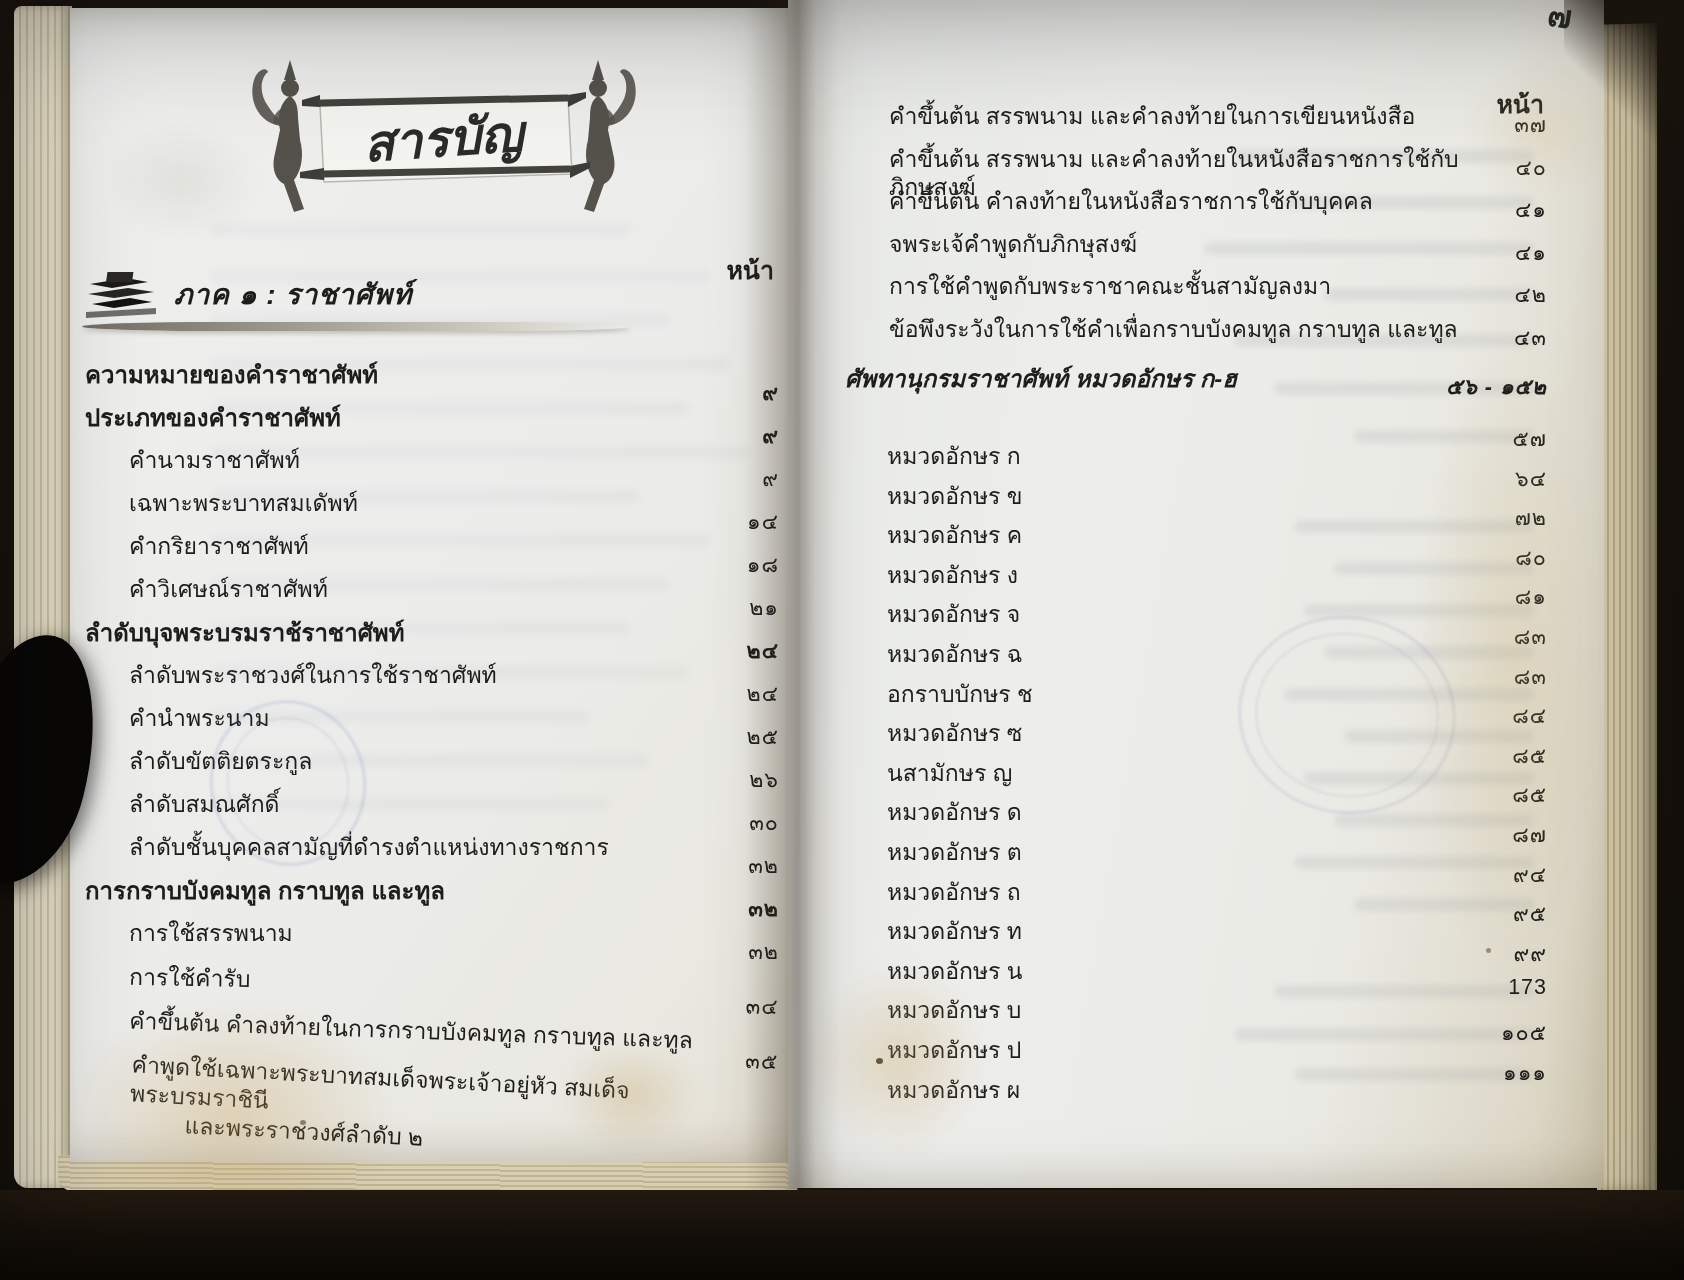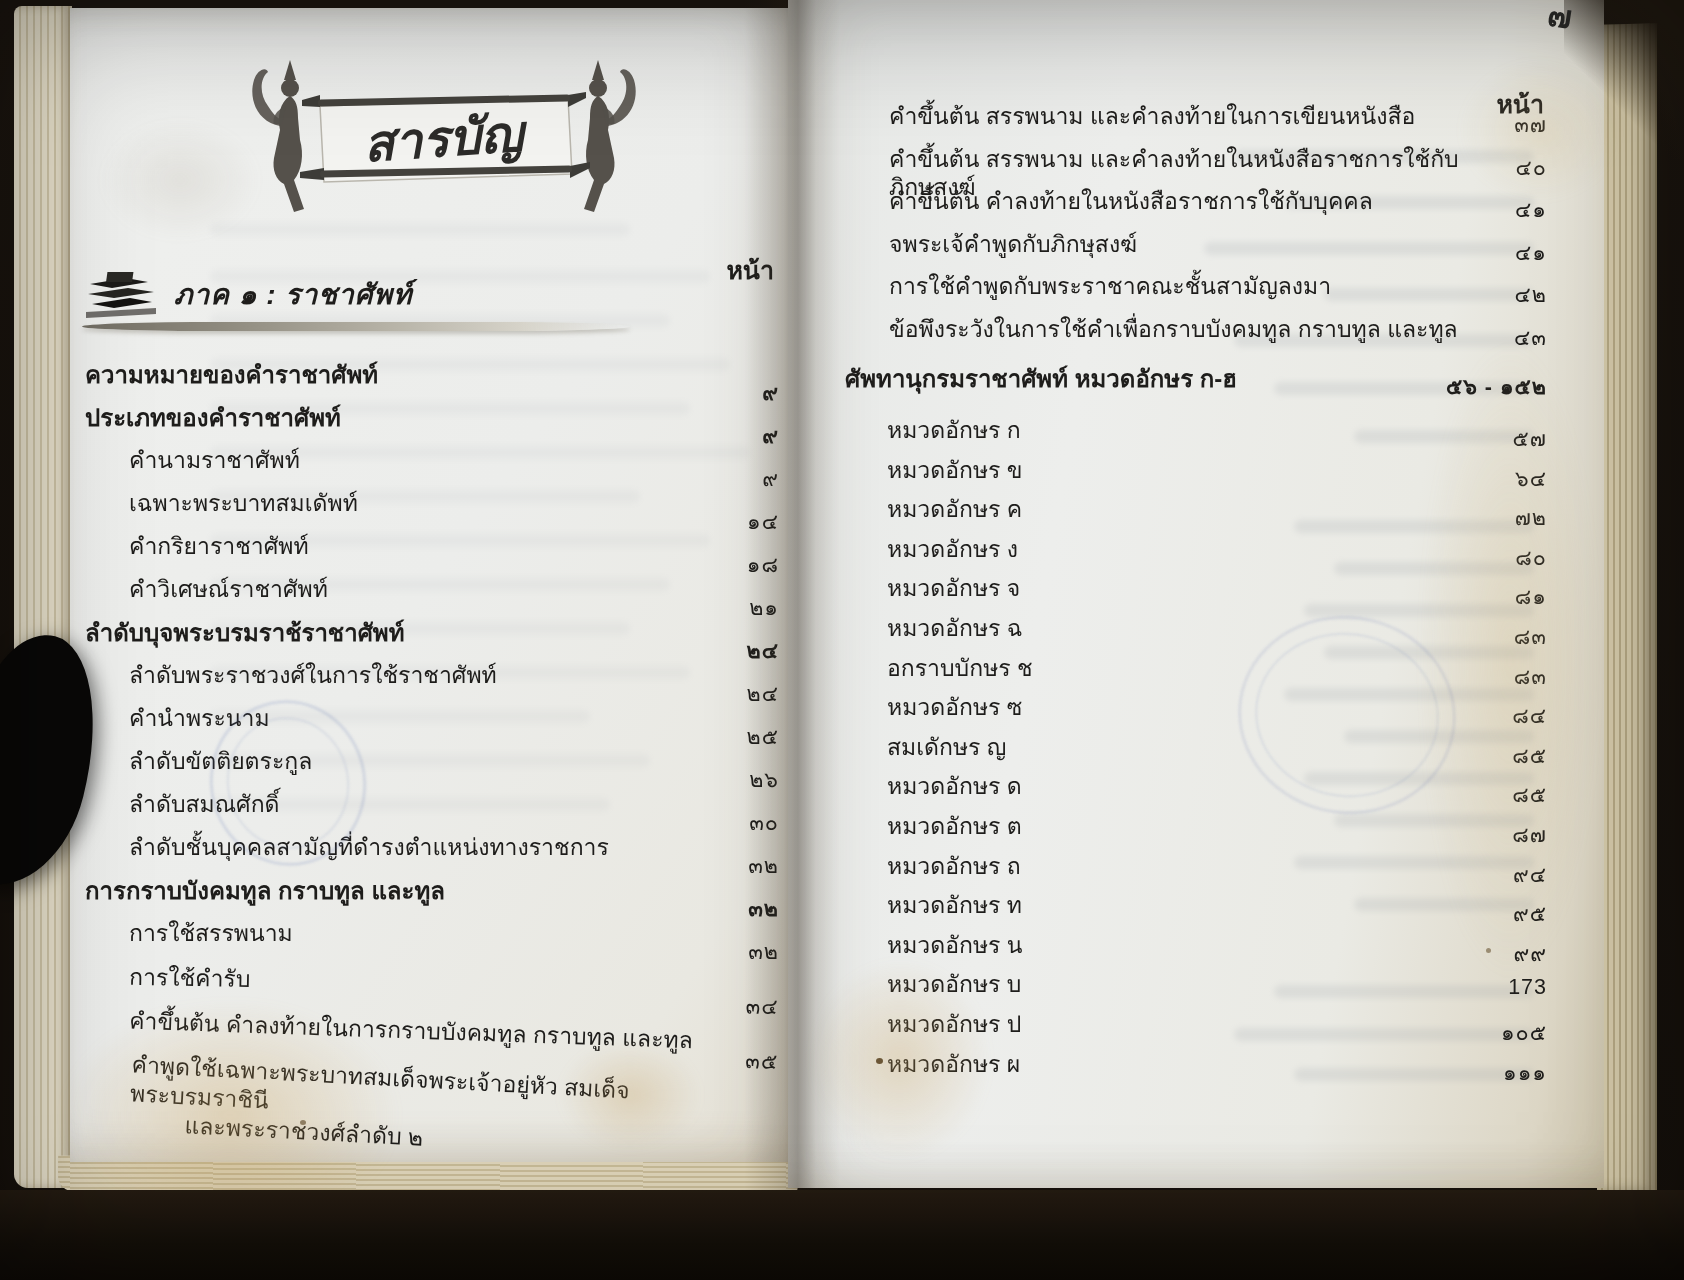--- a/index.html
+++ b/index.html
@@ -57,25 +57,25 @@
 
   .rows{position:absolute;z-index:3;}
   .rows-left{left:15px;top:352px;width:694px;}
   .rows-right{left:57px;top:102px;width:702px;}
   .row{position:relative;display:flex;align-items:flex-start;height:43px;}
   .row .t{flex:1;font-size:23px;line-height:1.25;}
   .row .p{flex:none;min-width:78px;text-align:right;font-size:21.5px;letter-spacing:1px;}
   .row.bold .t{font-weight:700;font-size:24px;}
   .row.bold .p{font-weight:600;}
   .row.ind1 .t{padding-left:44px;}
-  .row.ind2 .t{padding-left:42px;}
+  .row.ind2 .t{padding-left:42px;margin-top:26px;}
   .rows-left .row .p{transform:translateY(15px);}
   .rows-right .row{height:42.5px;}
   .rows-right .row .p{transform:translateY(5px);}
-  .rows-right .row.bold{height:52px;padding-top:7px;}
+  .rows-right .row.bold{height:52px;padding-top:7px;font-style:italic;}
   .rows-right .row.ind2{height:39.6px;}
   .row.wrap{display:block;height:auto;}
   .row.wrap .t{display:block;padding-right:80px;}
   .row.wrap .t2{display:block;padding-left:100px;font-size:23px;line-height:1.25;height:44px;}
   .row.wrap .pl{text-align:right;height:34px;}
   .row.wrap .pl .p{display:inline-block;transform:translateY(2px);}
 
   
   .hdr-page-right{position:absolute;right:60px;top:84px;width:120px;text-align:right;z-index:3;
       font-size:25px;font-weight:700;}
@@ -306,21 +306,21 @@
         </div>
         <div class="row ind2">
           <span class="t">อกราบบักษร ช</span>
           <span class="p">๘๓</span>
         </div>
         <div class="row ind2">
           <span class="t">หมวดอักษร ซ</span>
           <span class="p">๘๔</span>
         </div>
         <div class="row ind2">
-          <span class="t">สมเดักษร ญ</span>
+          <span class="t">นสามักษร ญ</span>
           <span class="p">๘๕</span>
         </div>
         <div class="row ind2">
           <span class="t">หมวดอักษร ด</span>
           <span class="p">๘๕</span>
         </div>
         <div class="row ind2">
           <span class="t">หมวดอักษร ต</span>
           <span class="p">๘๗</span>
         </div>

